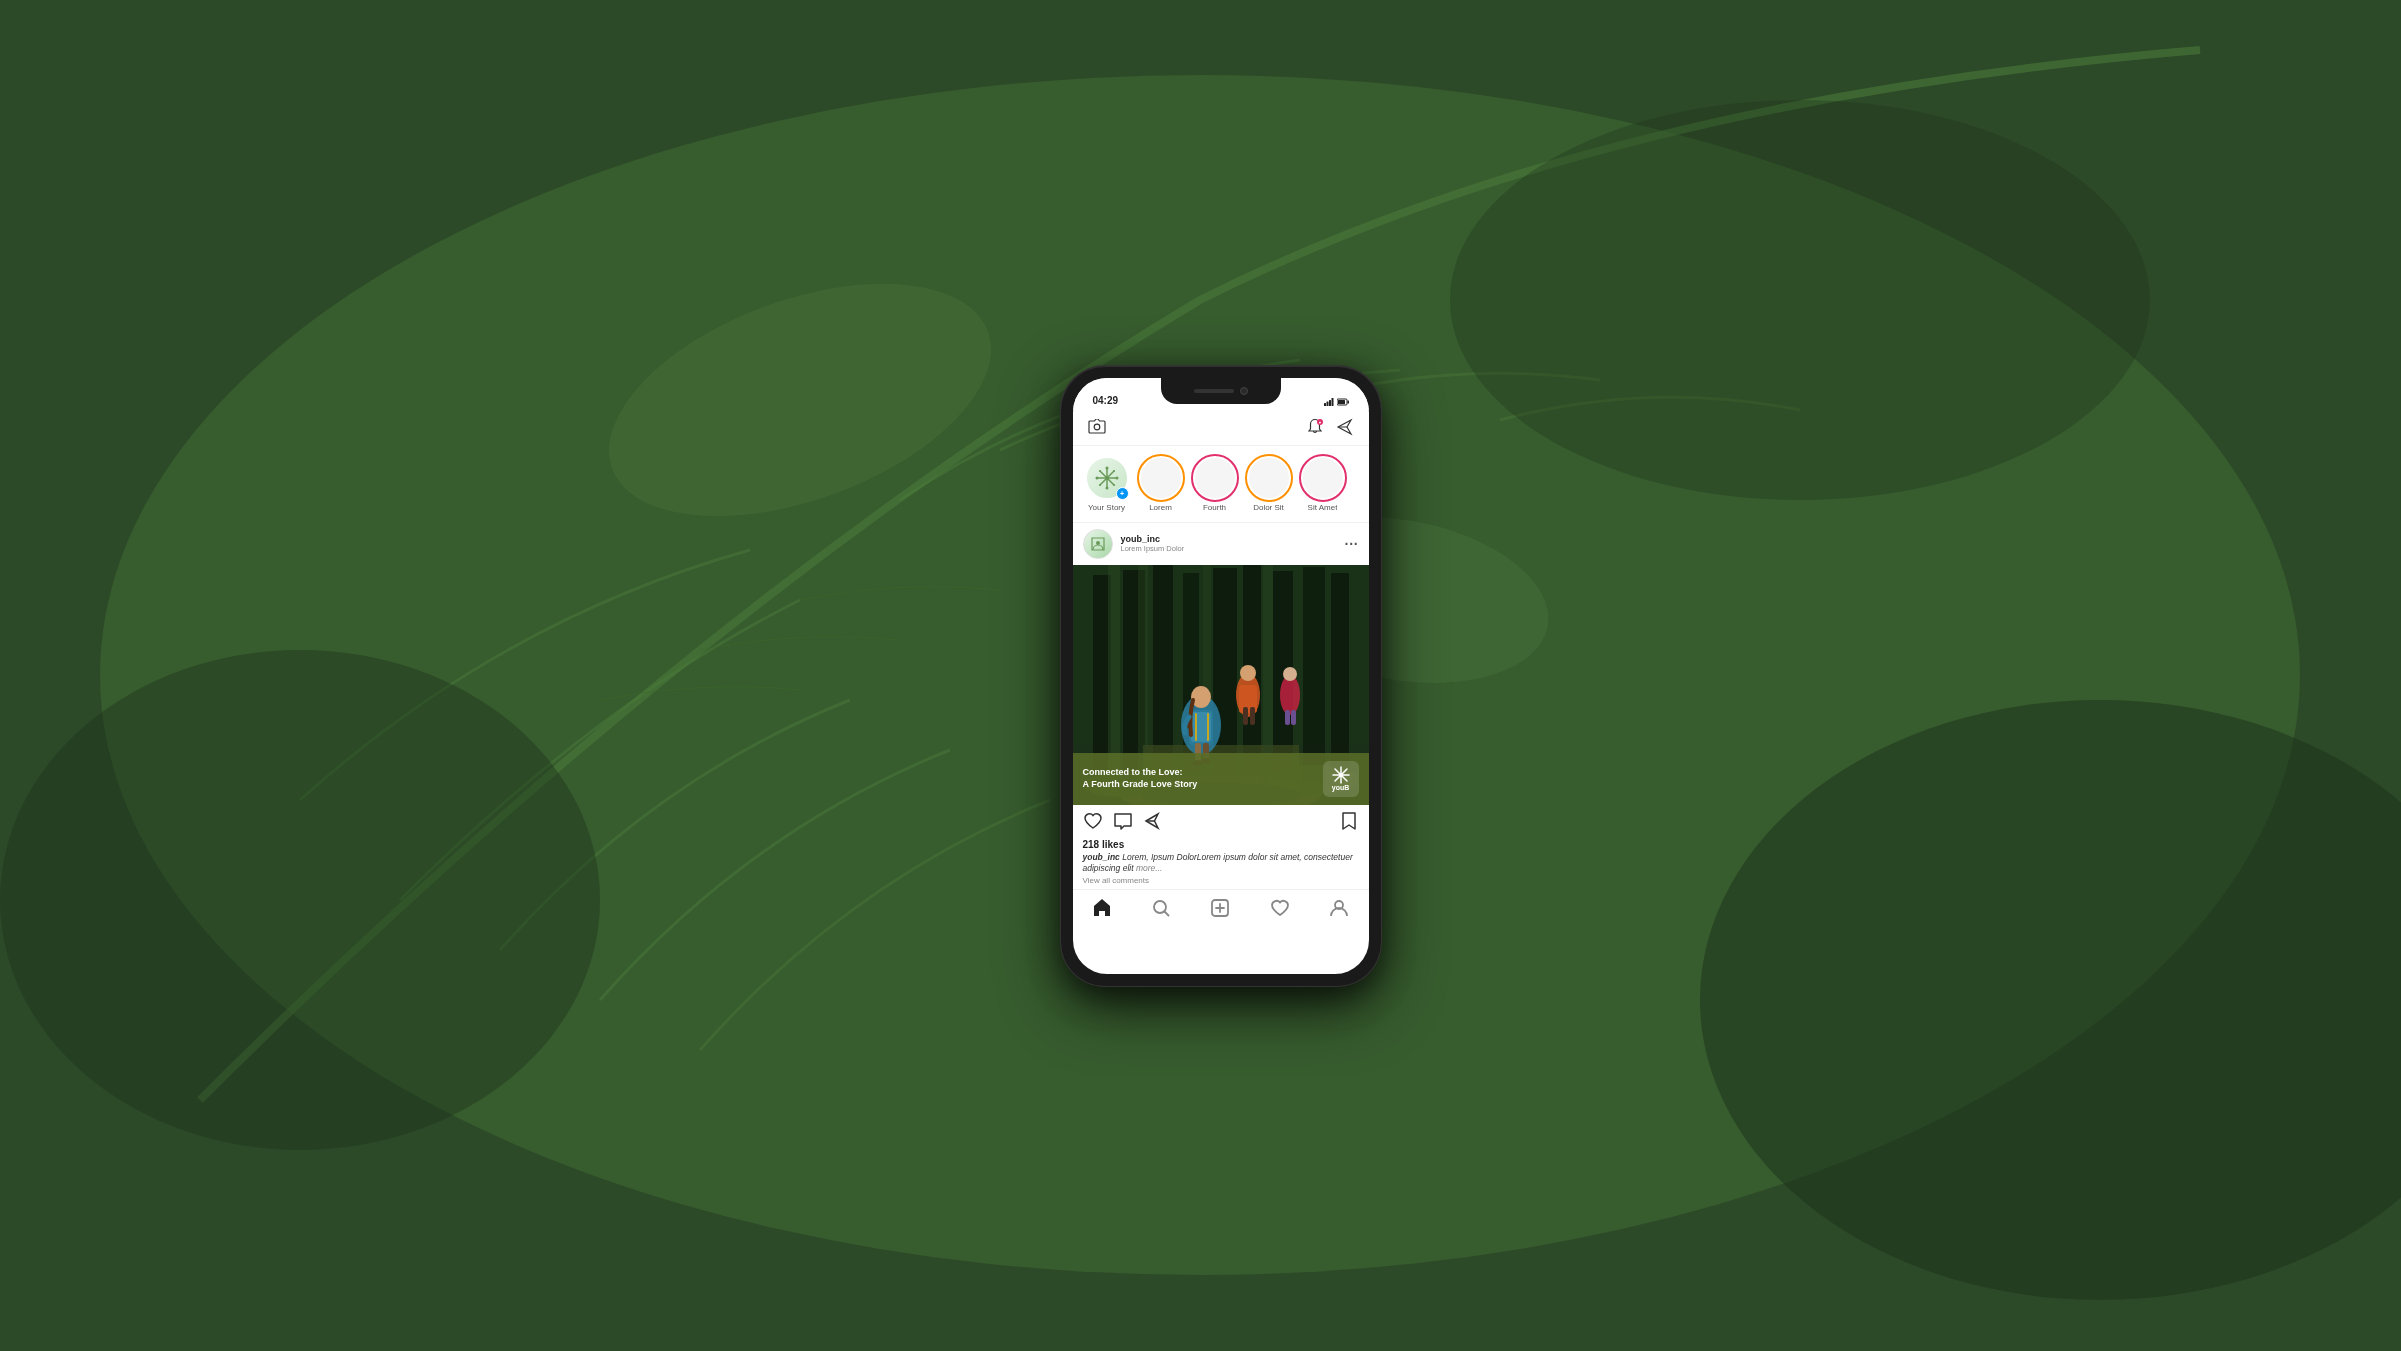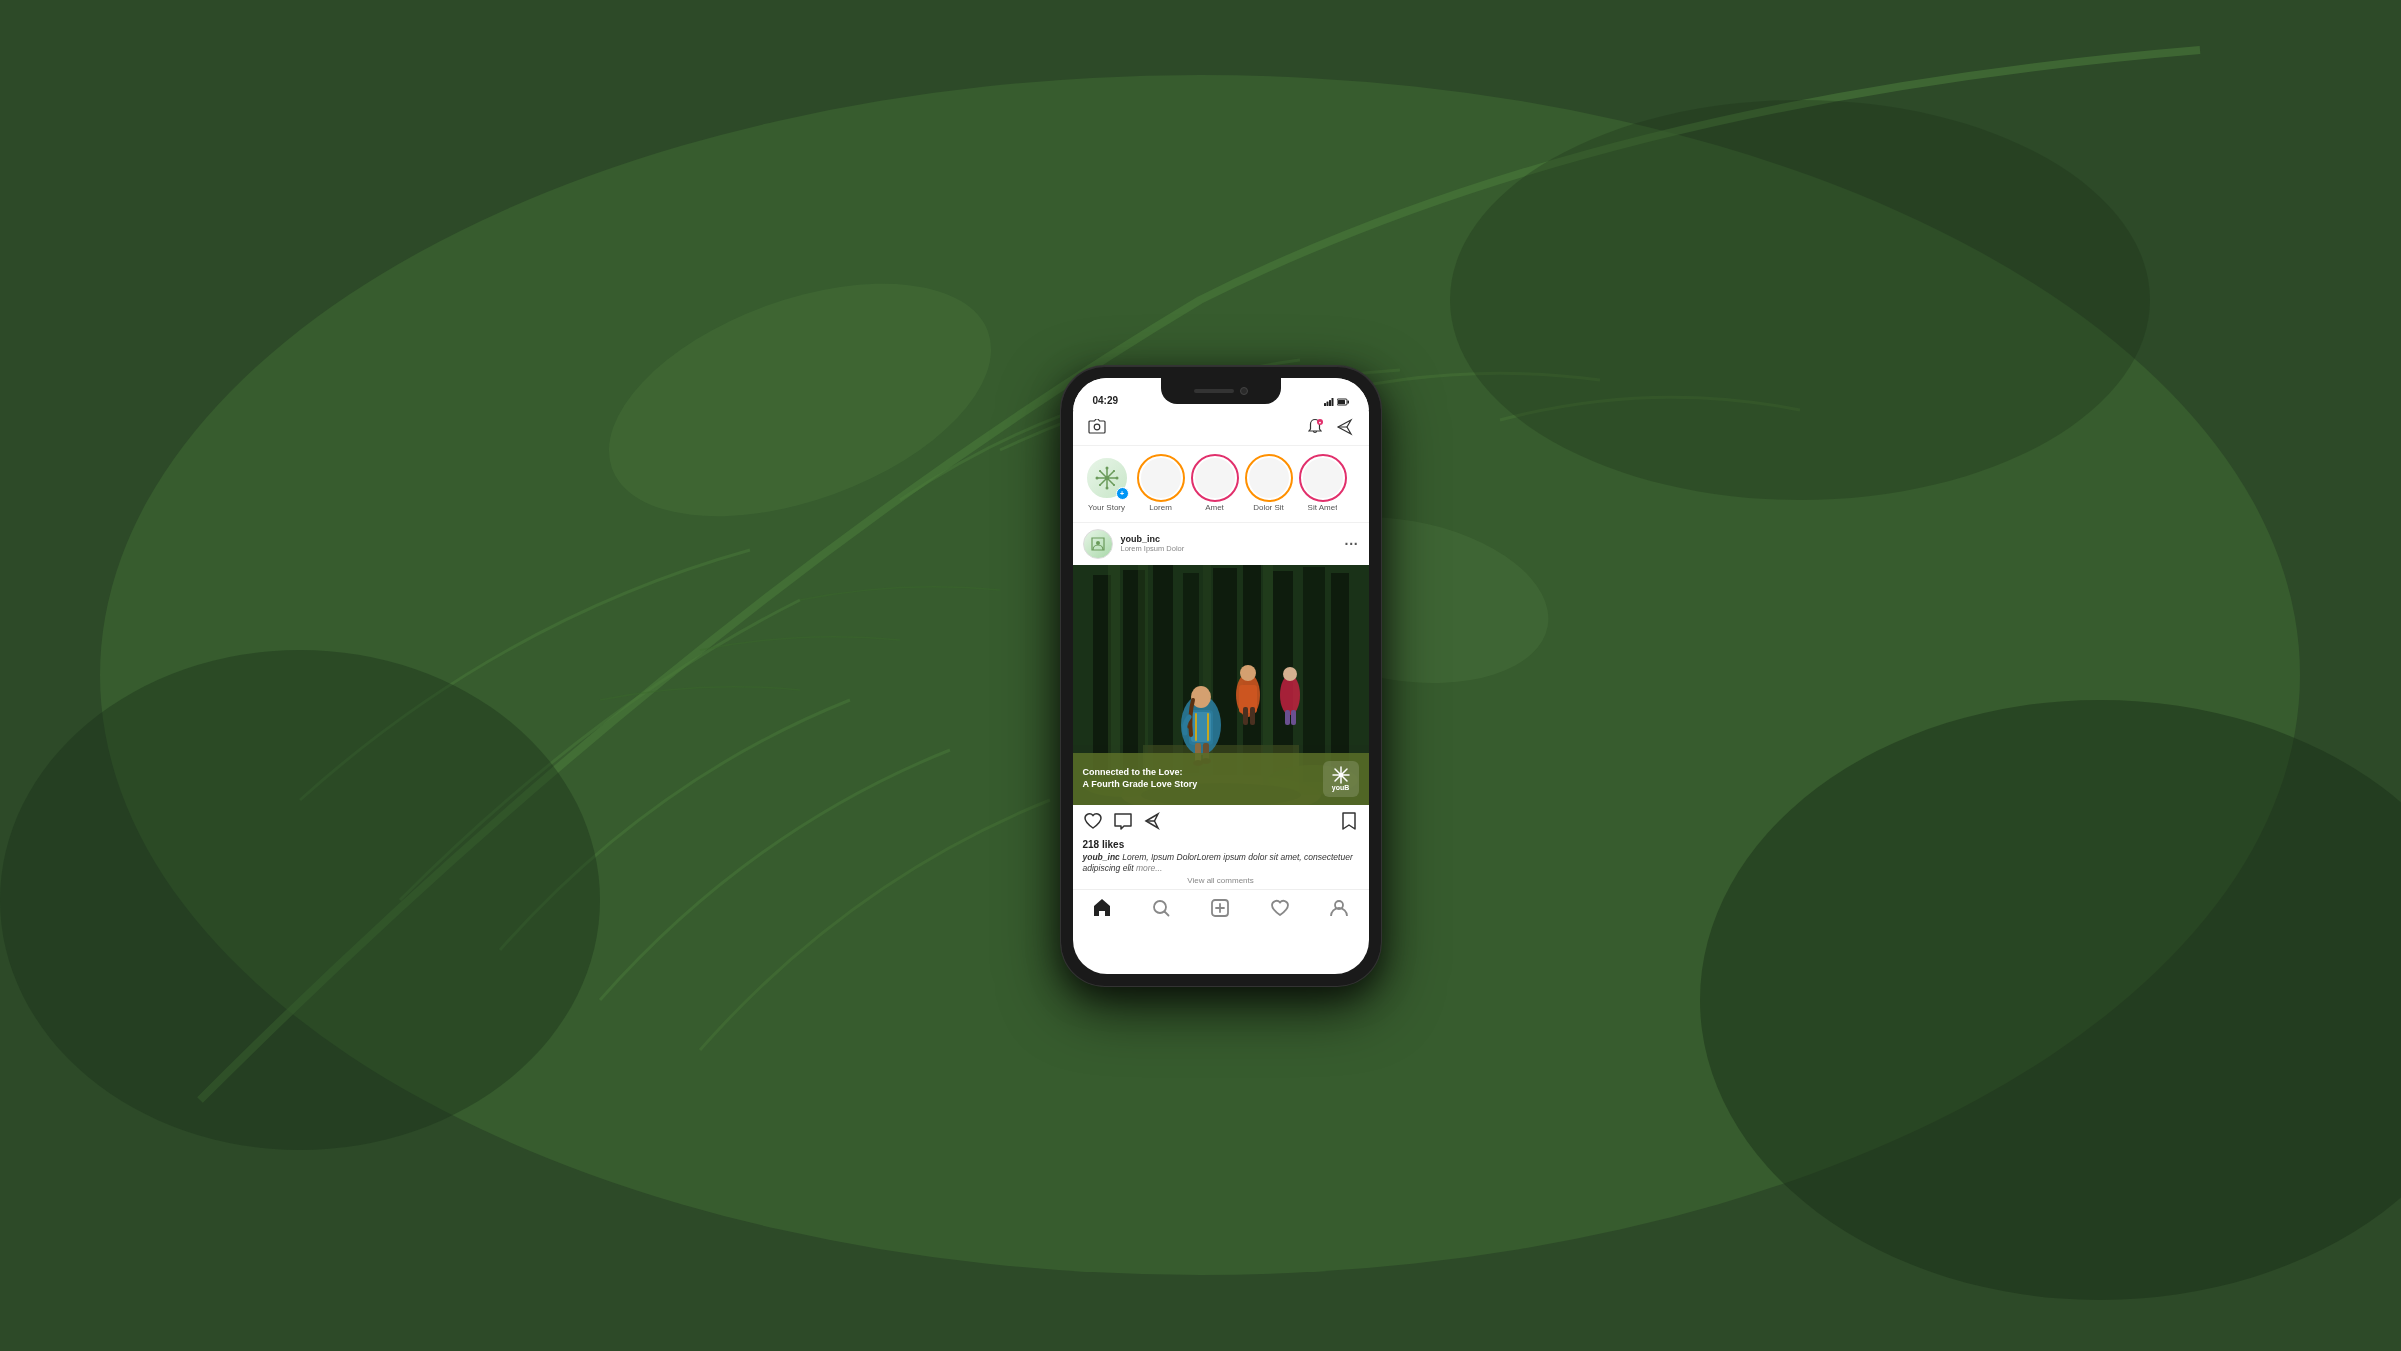--- a/index.html
+++ b/index.html
@@ -372,21 +372,20 @@
     }
 
     .post-more-text {
       color: #888;
     }
 
     .view-comments {
       font-size: 8px;
       color: #888;
       margin-top: 2px;
-      text-align: center;
     }
 
     
     .bottom-nav {
       height: 42px;
       display: flex;
       align-items: center;
       justify-content: space-around;
       border-top: 0.5px solid #eee;
       background: #fff;
@@ -534,21 +533,21 @@
             <div class="story-avatar-inner" style="background:#f5f5f5;"></div>
           </div>
           <span class="story-label">Lorem</span>
         </div>
 
         <div class="story-item">
           <div class="story-avatar">
             <div class="story-ring pink"></div>
             <div class="story-avatar-inner" style="background:#f5f5f5;"></div>
           </div>
-          <span class="story-label">Amet</span>
+          <span class="story-label">Fourth</span>
         </div>
 
         <div class="story-item">
           <div class="story-avatar">
             <div class="story-ring orange"></div>
             <div class="story-avatar-inner" style="background:#f5f5f5;"></div>
           </div>
           <span class="story-label">Dolor Sit</span>
         </div>
 

